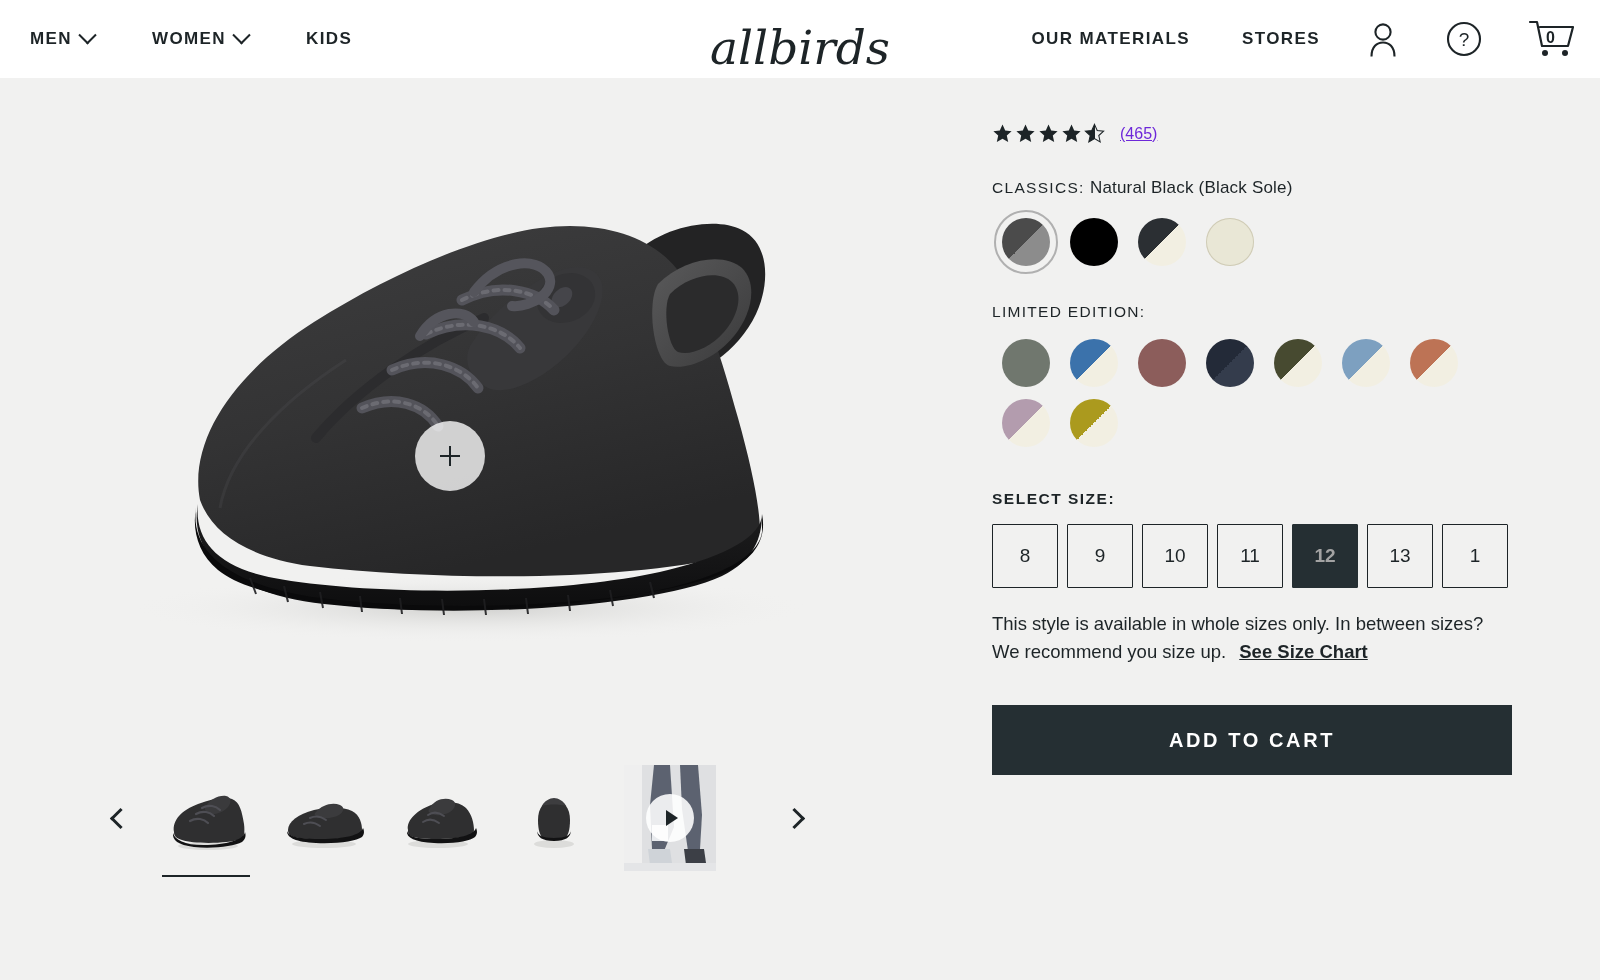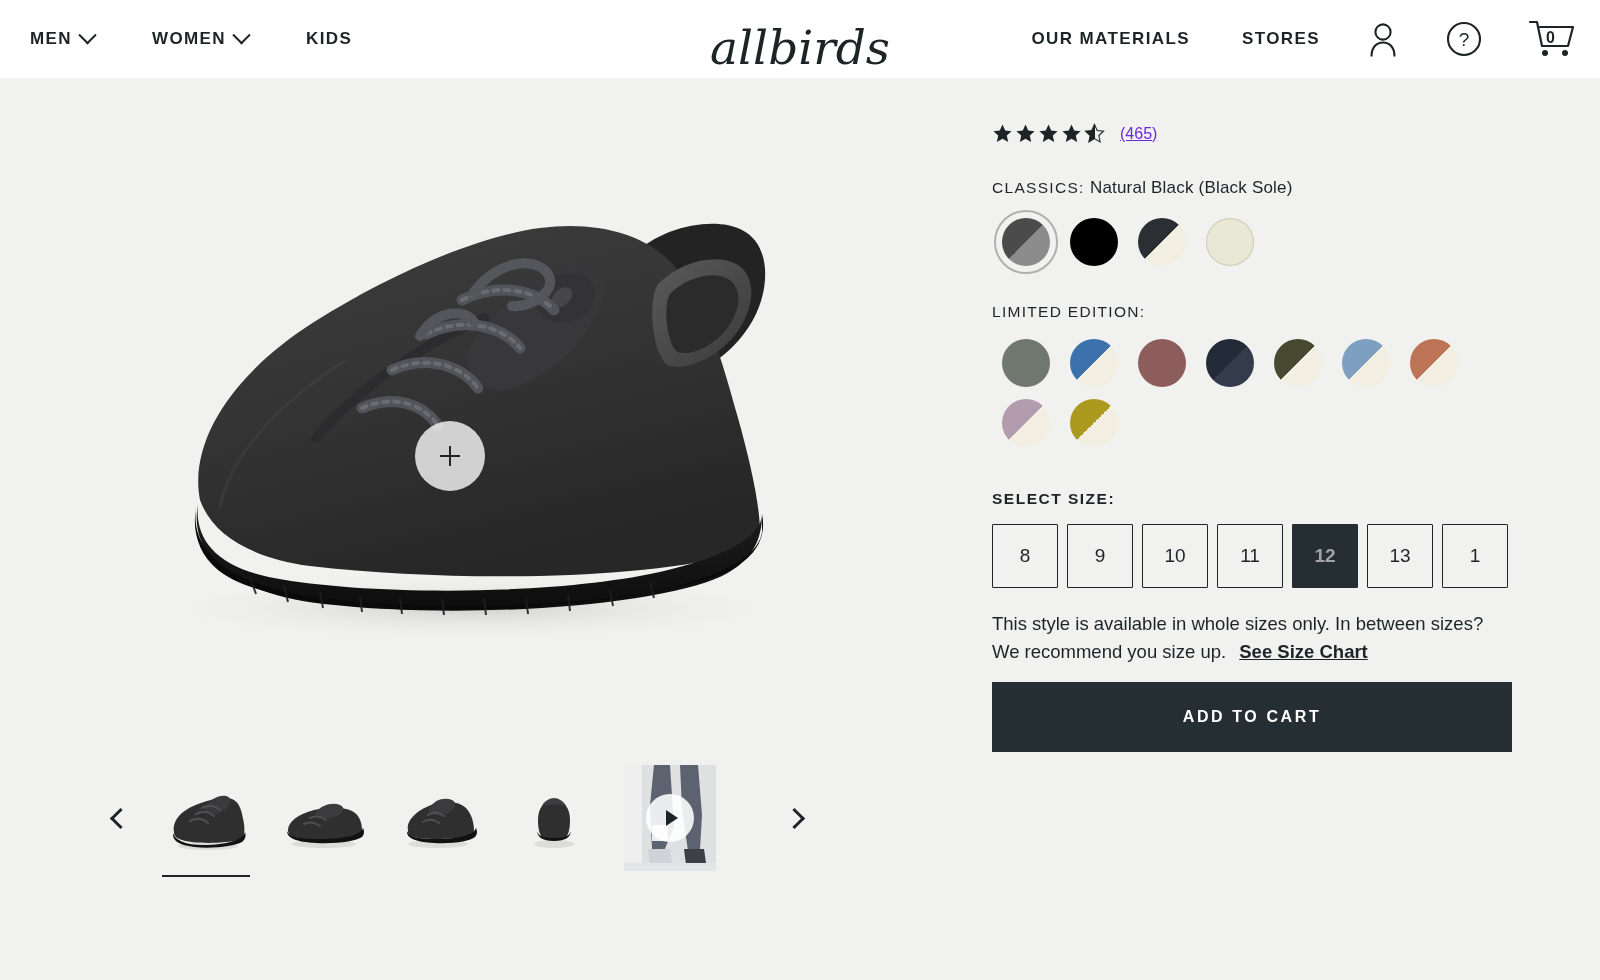--- a/index.html
+++ b/index.html
@@ -186,24 +186,24 @@
   .size-note {
     margin-top: 22px; font-size: 18.5px; line-height: 28px;
     color: #1d2427; width: 520px;
   }
   .size-chart-link {
     font-weight: bold; text-decoration: underline; cursor: pointer;
     margin-left: 8px;
   }
 
   .atc {
-    margin-top: 16px; width: 520px; height: 70px;
+    margin-top: 39px; width: 520px; height: 70px;
     background: #252f33; color: #ffffff;
     display: flex; align-items: center; justify-content: center;
-    font-size: 16px; font-weight: bold; letter-spacing: 2.6px;
+    font-size: 20px; font-weight: bold; letter-spacing: 2.6px;
     text-transform: uppercase; cursor: pointer; border: none;
     font-family: "Liberation Sans", sans-serif;
   }
 </style>
 </head>
 <body>
 
 <div class="header">
   <div class="nav-left">
     <div class="nav-item">

